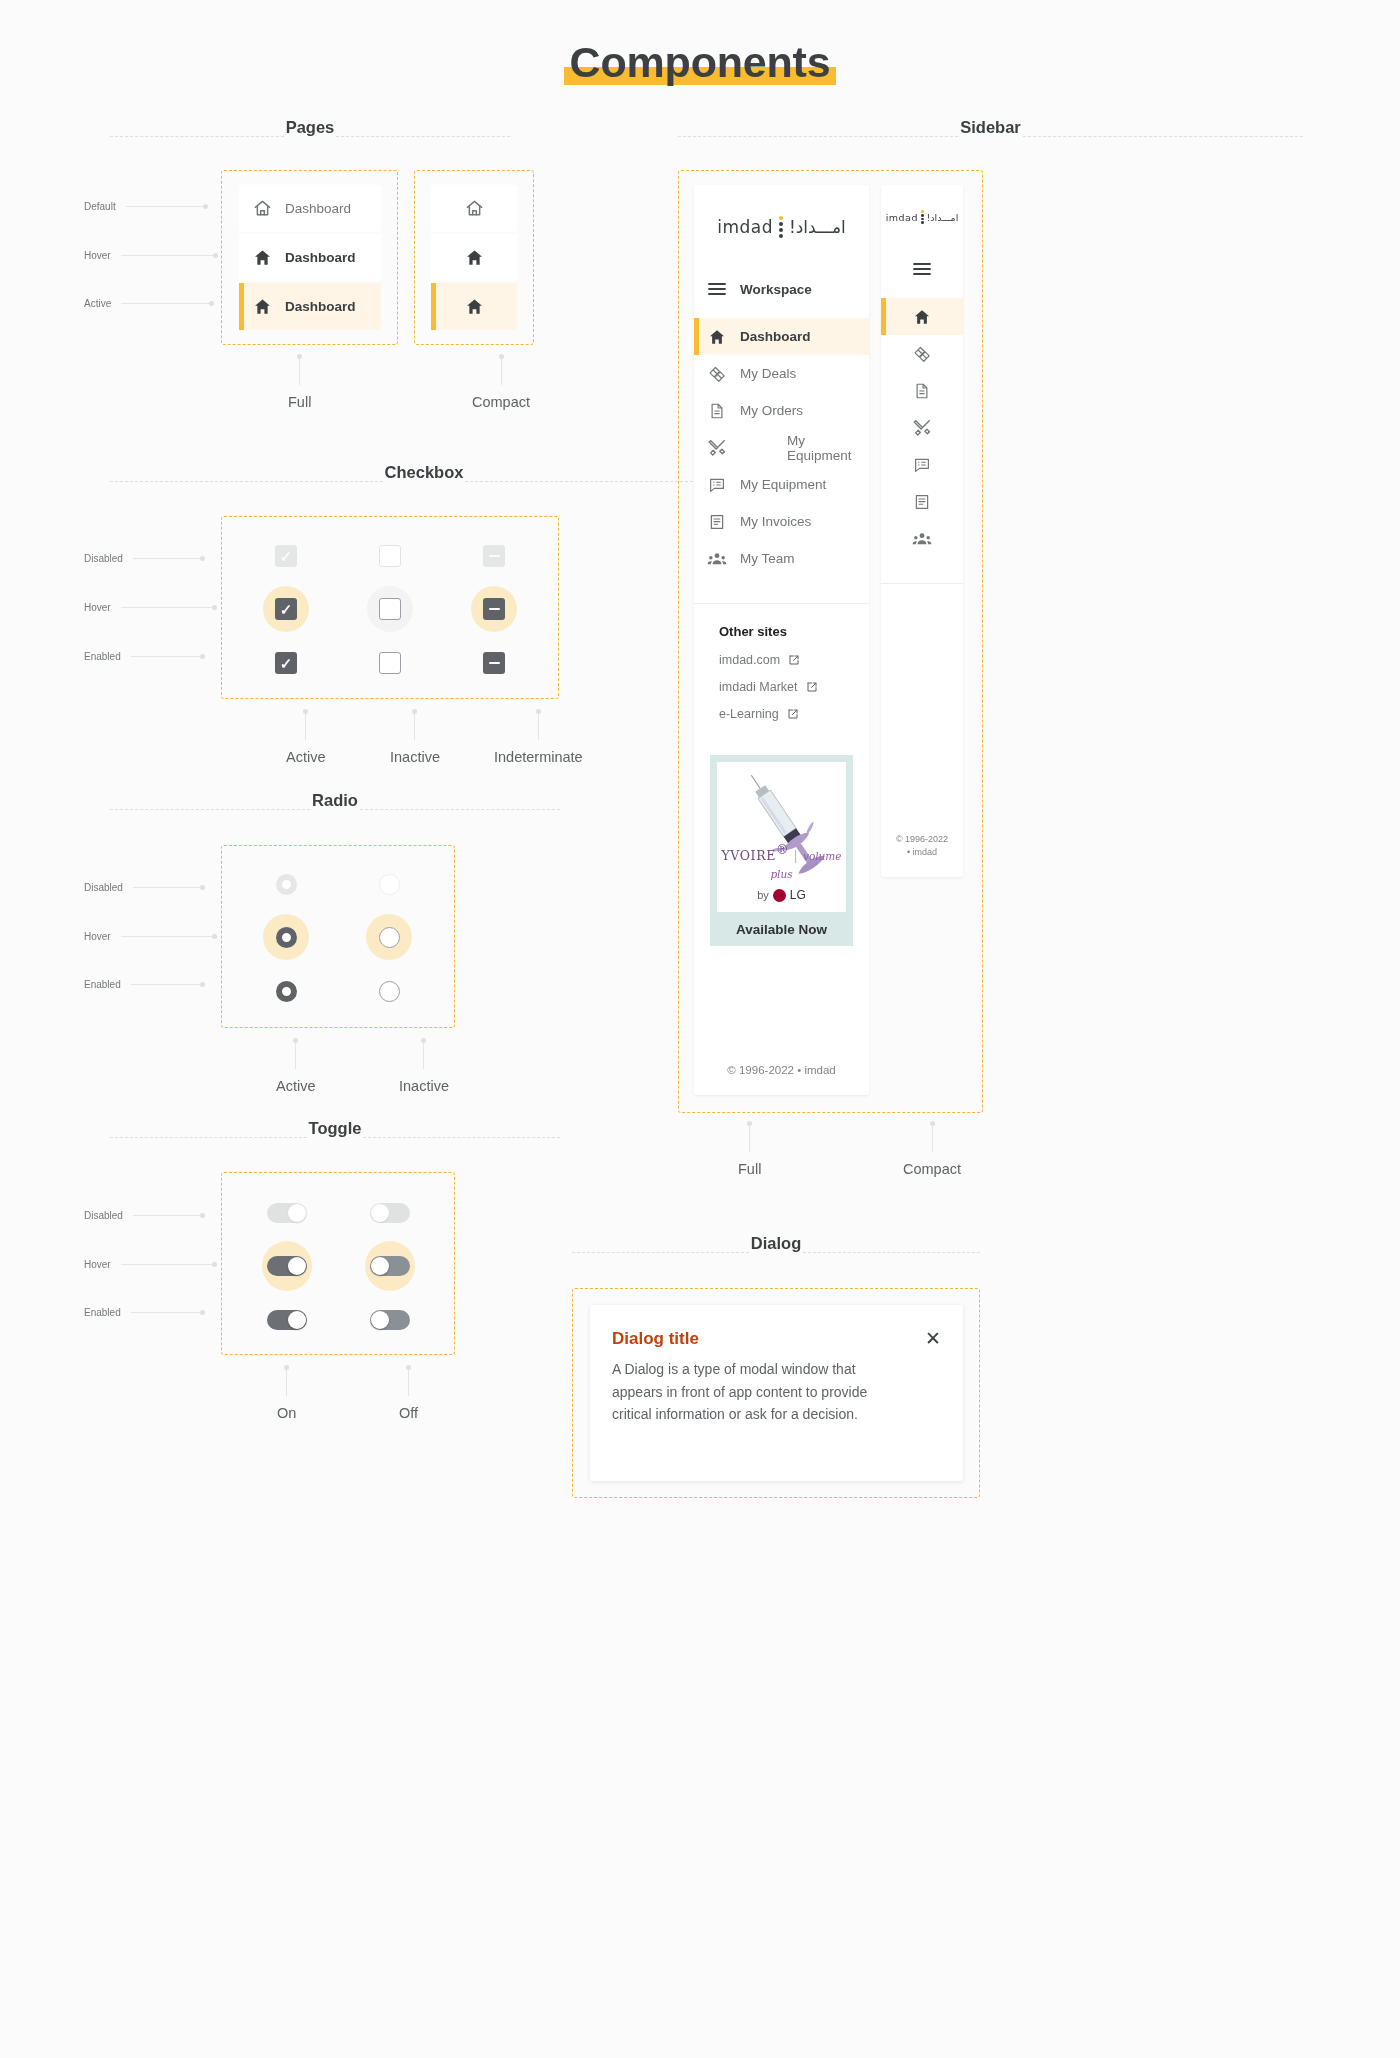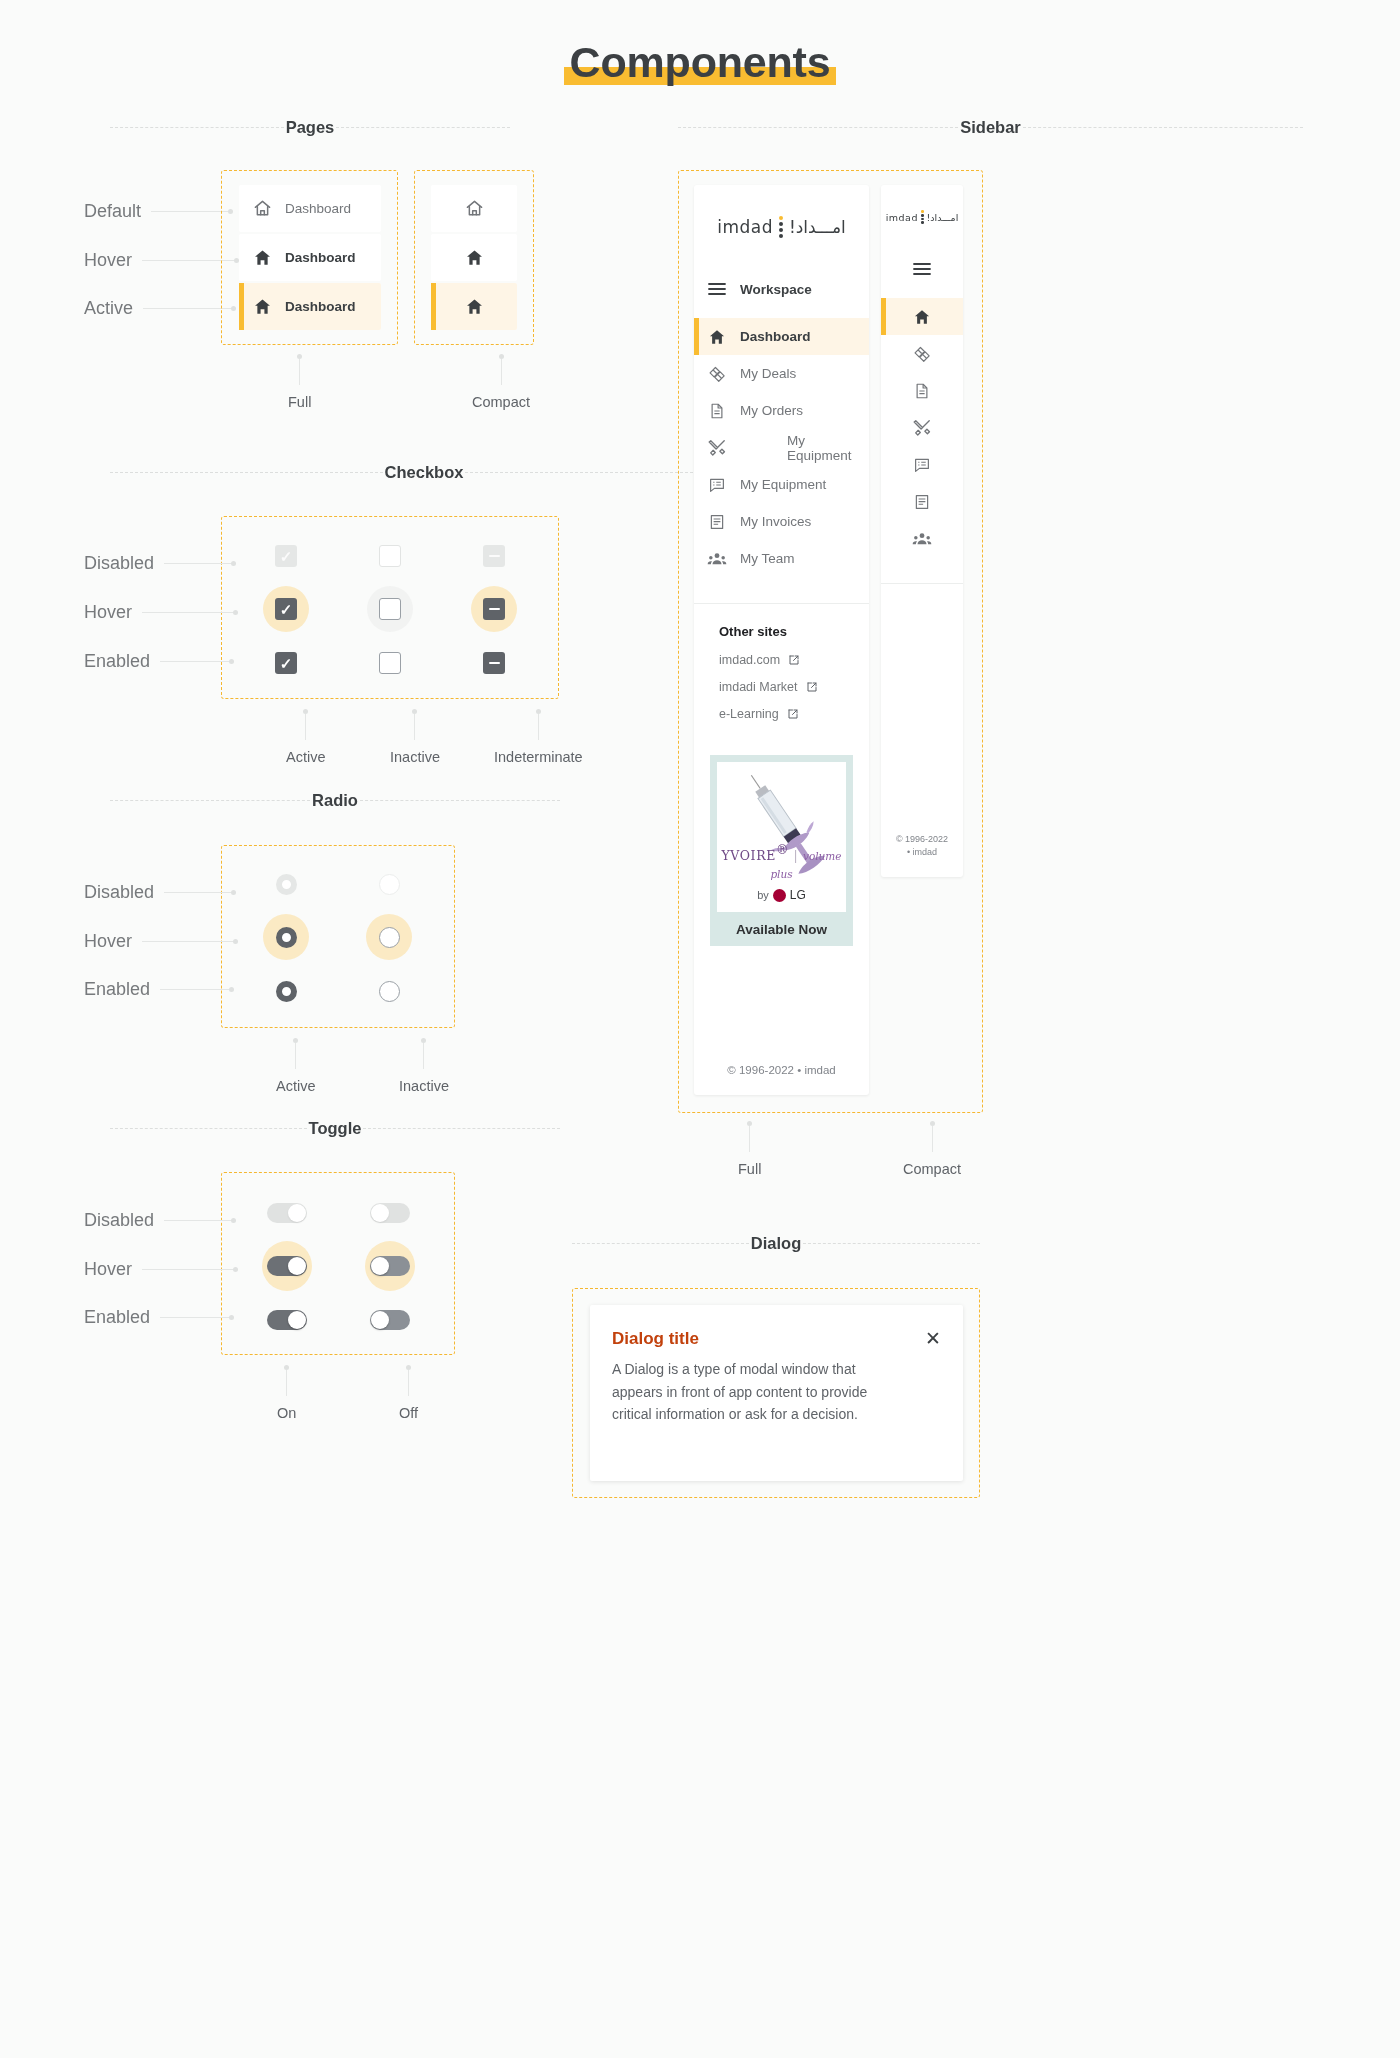--- a/index.html
+++ b/index.html
@@ -20,33 +20,33 @@
     color: #3c4043; padding: 0 6px;
   }
   .title-hl {
     position: absolute; left: 0; right: 0; bottom: 2px; height: 18px;
     background: #f9bc31; z-index: 0;
   }
   .title span.t { position: relative; z-index: 1; }
 
   
   .sec-head {
-    position: absolute; display: flex; align-items: center; gap: 2px;
+    position: absolute; display: flex; align-items: flex-end; gap: 2px;
     font-size: 16.5px; font-weight: bold; color: #3c4043;
   }
   .sec-head .rule { flex: 1; height: 0; border-top: 1px dashed #dcdedd; }
   .sec-head .lbl { white-space: nowrap; }
 
   
   .spec { position: absolute; border: 1.6px dashed #f5b731; border-radius: 3px; }
 
   
   .rowlabel {
     position: absolute; display: flex; align-items: center;
-    font-size: 18px; color: #76797c; white-space: nowrap;
+    font-size: 10px; color: #76797c; white-space: nowrap;
   }
   .rowlabel .txt { margin-right: 10px; }
   .rowlabel .leader { height: 1px; background: #e4e6e5; }
   .rowlabel .dot { width: 5px; height: 5px; border-radius: 50%; background: #dfe1e0; margin-left: -1px; }
 
   
   .callout { position: absolute; display: flex; flex-direction: column; align-items: center; }
   .callout .cdot { width: 5px; height: 5px; border-radius: 50%; background: #dfe1e0; }
   .callout .stem { width: 1px; background: #e4e6e5; }
   .callout .ctext { font-size: 14.5px; color: #5f6368; margin-top: 9px; white-space: nowrap; }

